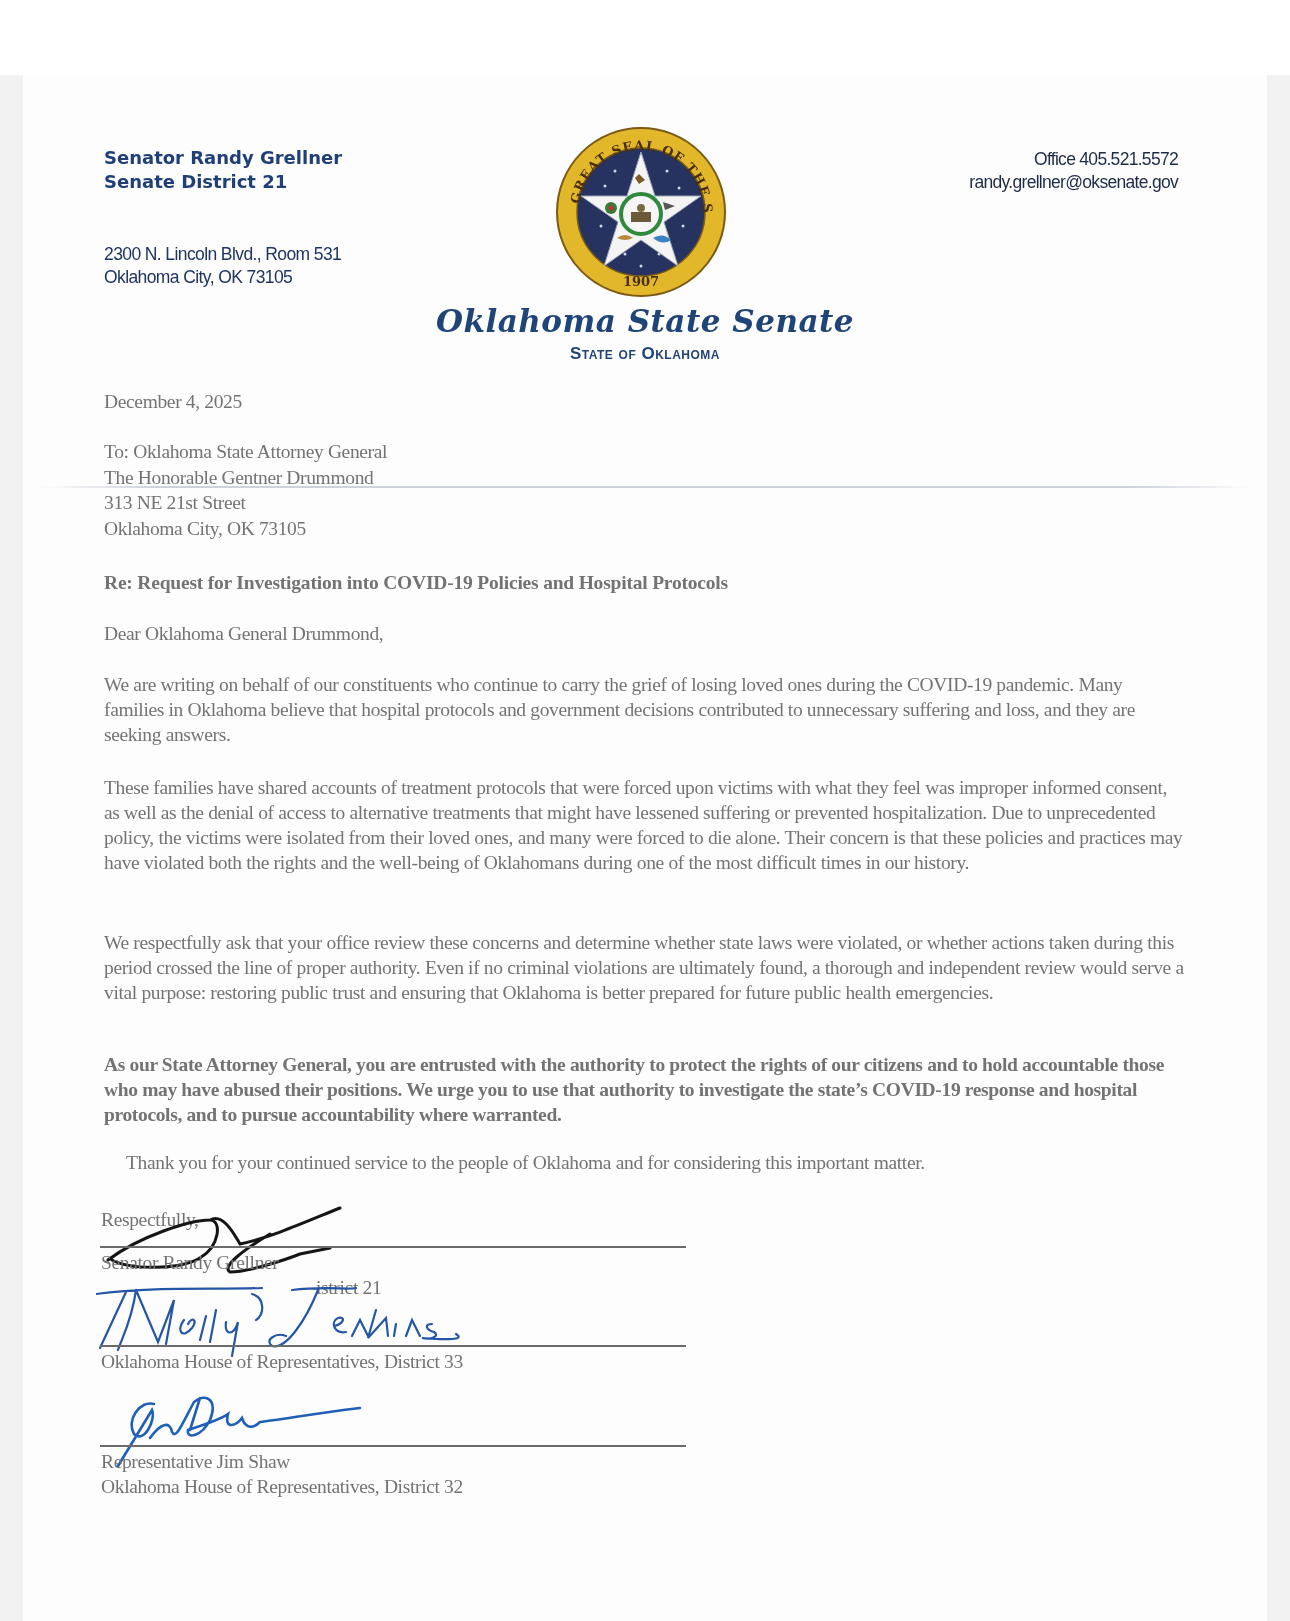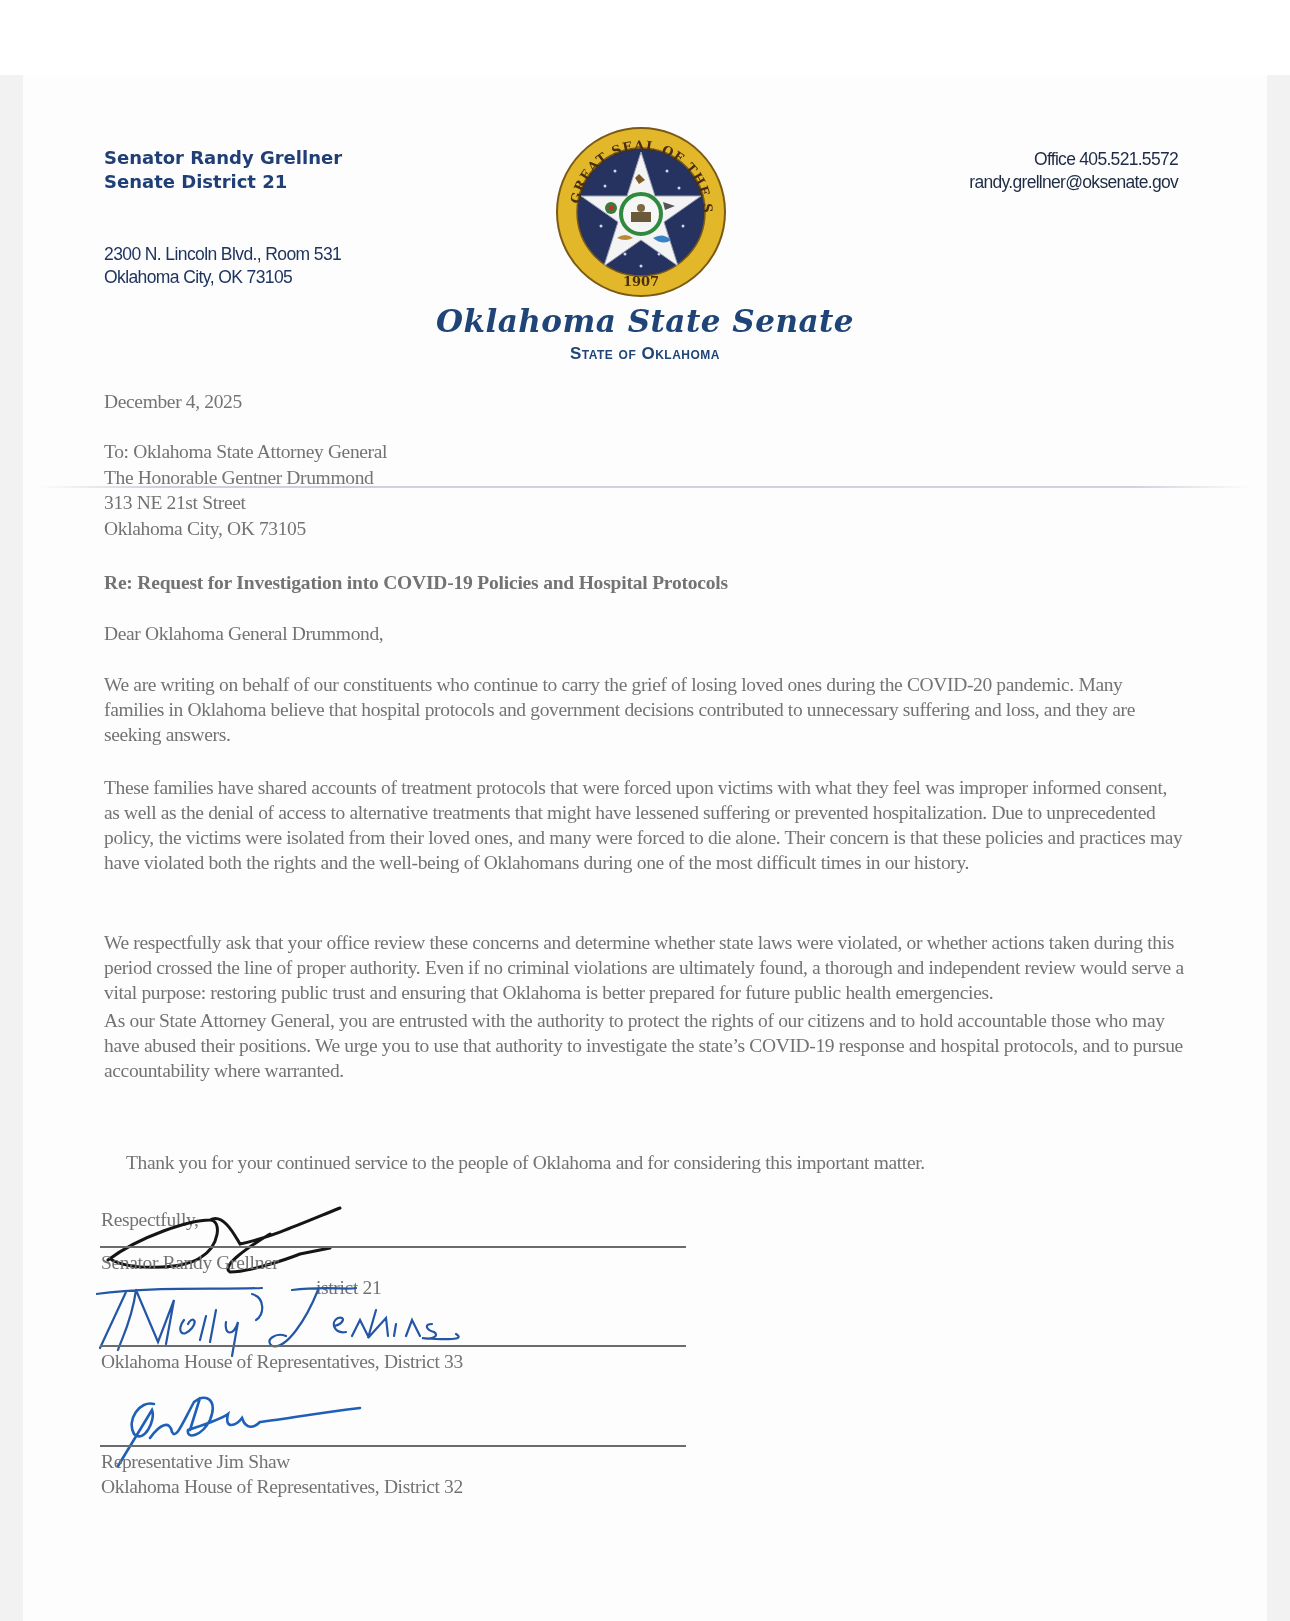--- a/index.html
+++ b/index.html
@@ -51,21 +51,21 @@
   .scanline {
     left: 38px; top: 486px; width: 1214px; height: 2px;
     background: linear-gradient(90deg, rgba(200,205,215,0) 0%, rgba(200,205,215,0.9) 10%, rgba(200,205,215,0.9) 90%, rgba(200,205,215,0) 100%);
   }
   .subject { left: 104px; top: 570px; font-weight: bold; letter-spacing: -0.2px; }
   .salutation { left: 104px; top: 621px; }
   .para { left: 104px; width: 1080px; }
   .p1 { top: 672px; }
   .p2 { top: 775px; }
   .p3 { top: 930px; }
-  .p4 { top: 1008px; }
+  .p4 { top: 1052px; font-weight: bold; }
   .p5 { top: 1150px; margin-left: 22px; }
   .closing { left: 101px; top: 1207px; }
   .sig-line { position: absolute; height: 1.5px; background: #6b6b6b; }
   .signer { left: 101px; }
   .signer div { line-height: 25px; }
   .sig { position: absolute; }
 </style>
 </head>
 <body>
 
@@ -127,21 +127,21 @@
   <div>To: Oklahoma State Attorney General</div>
   <div>The Honorable Gentner Drummond</div>
   <div>313 NE 21st Street</div>
   <div>Oklahoma City, OK 73105</div>
 </div>
 <div class="abs scanline"></div>
 
 <div class="abs body-text subject">Re: Request for Investigation into COVID-19 Policies and Hospital Protocols</div>
 <div class="abs body-text salutation">Dear Oklahoma General Drummond,</div>
 
-<div class="abs body-text para p1">We are writing on behalf of our constituents who continue to carry the grief of losing loved ones during the COVID-20 pandemic. Many families in Oklahoma believe that hospital protocols and government decisions contributed to unnecessary suffering and loss, and they are seeking answers.</div>
+<div class="abs body-text para p1">We are writing on behalf of our constituents who continue to carry the grief of losing loved ones during the COVID-19 pandemic. Many families in Oklahoma believe that hospital protocols and government decisions contributed to unnecessary suffering and loss, and they are seeking answers.</div>
 <div class="abs body-text para p2">These families have shared accounts of treatment protocols that were forced upon victims with what they feel was improper informed consent, as well as the denial of access to alternative treatments that might have lessened suffering or prevented hospitalization. Due to unprecedented policy, the victims were isolated from their loved ones, and many were forced to die alone. Their concern is that these policies and practices may have violated both the rights and the well-being of Oklahomans during one of the most difficult times in our history.</div>
 <div class="abs body-text para p3">We respectfully ask that your office review these concerns and determine whether state laws were violated, or whether actions taken during this period crossed the line of proper authority. Even if no criminal violations are ultimately found, a thorough and independent review would serve a vital purpose: restoring public trust and ensuring that Oklahoma is better prepared for future public health emergencies.</div>
 <div class="abs body-text para p4">As our State Attorney General, you are entrusted with the authority to protect the rights of our citizens and to hold accountable those who may have abused their positions. We urge you to use that authority to investigate the state’s COVID-19 response and hospital protocols, and to pursue accountability where warranted.</div>
 <div class="abs body-text para p5">Thank you for your continued service to the people of Oklahoma and for considering this important matter.</div>
 
 <div class="abs body-text closing">Respectfully,</div>
 
 <svg class="sig" style="left:100px;top:1198px;width:250px;height:80px;" viewBox="0 0 250 80">
   <path d="M8 62 C40 38, 90 22, 110 22 C122 22, 120 48, 100 60 C80 72, 30 72, 12 62 M110 22 C124 14, 136 40, 140 46 C170 40, 210 22, 240 10 M170 36 C150 48, 120 68, 130 74 C150 74, 190 60, 200 56 L230 50" fill="none" stroke="#151515" stroke-width="3" stroke-linecap="round"></path>
 </svg>

